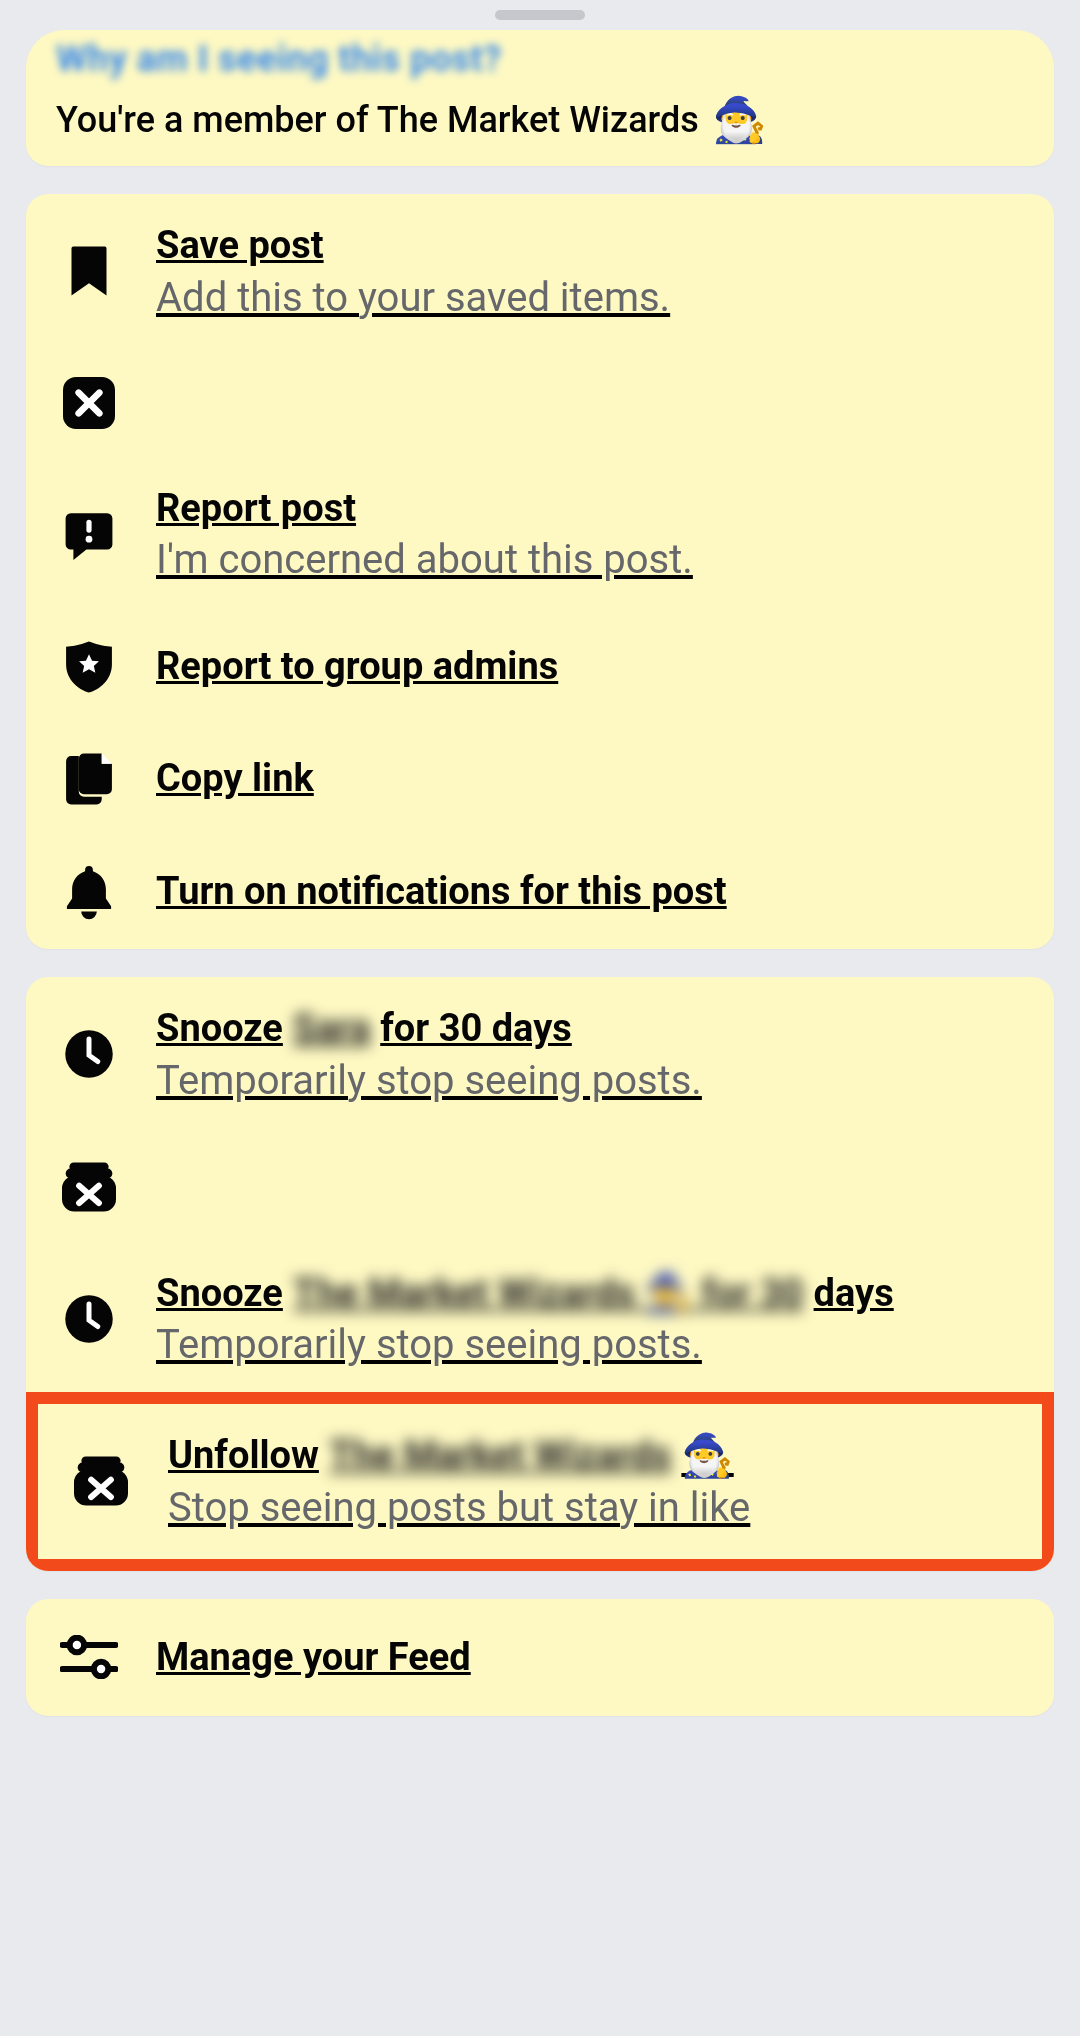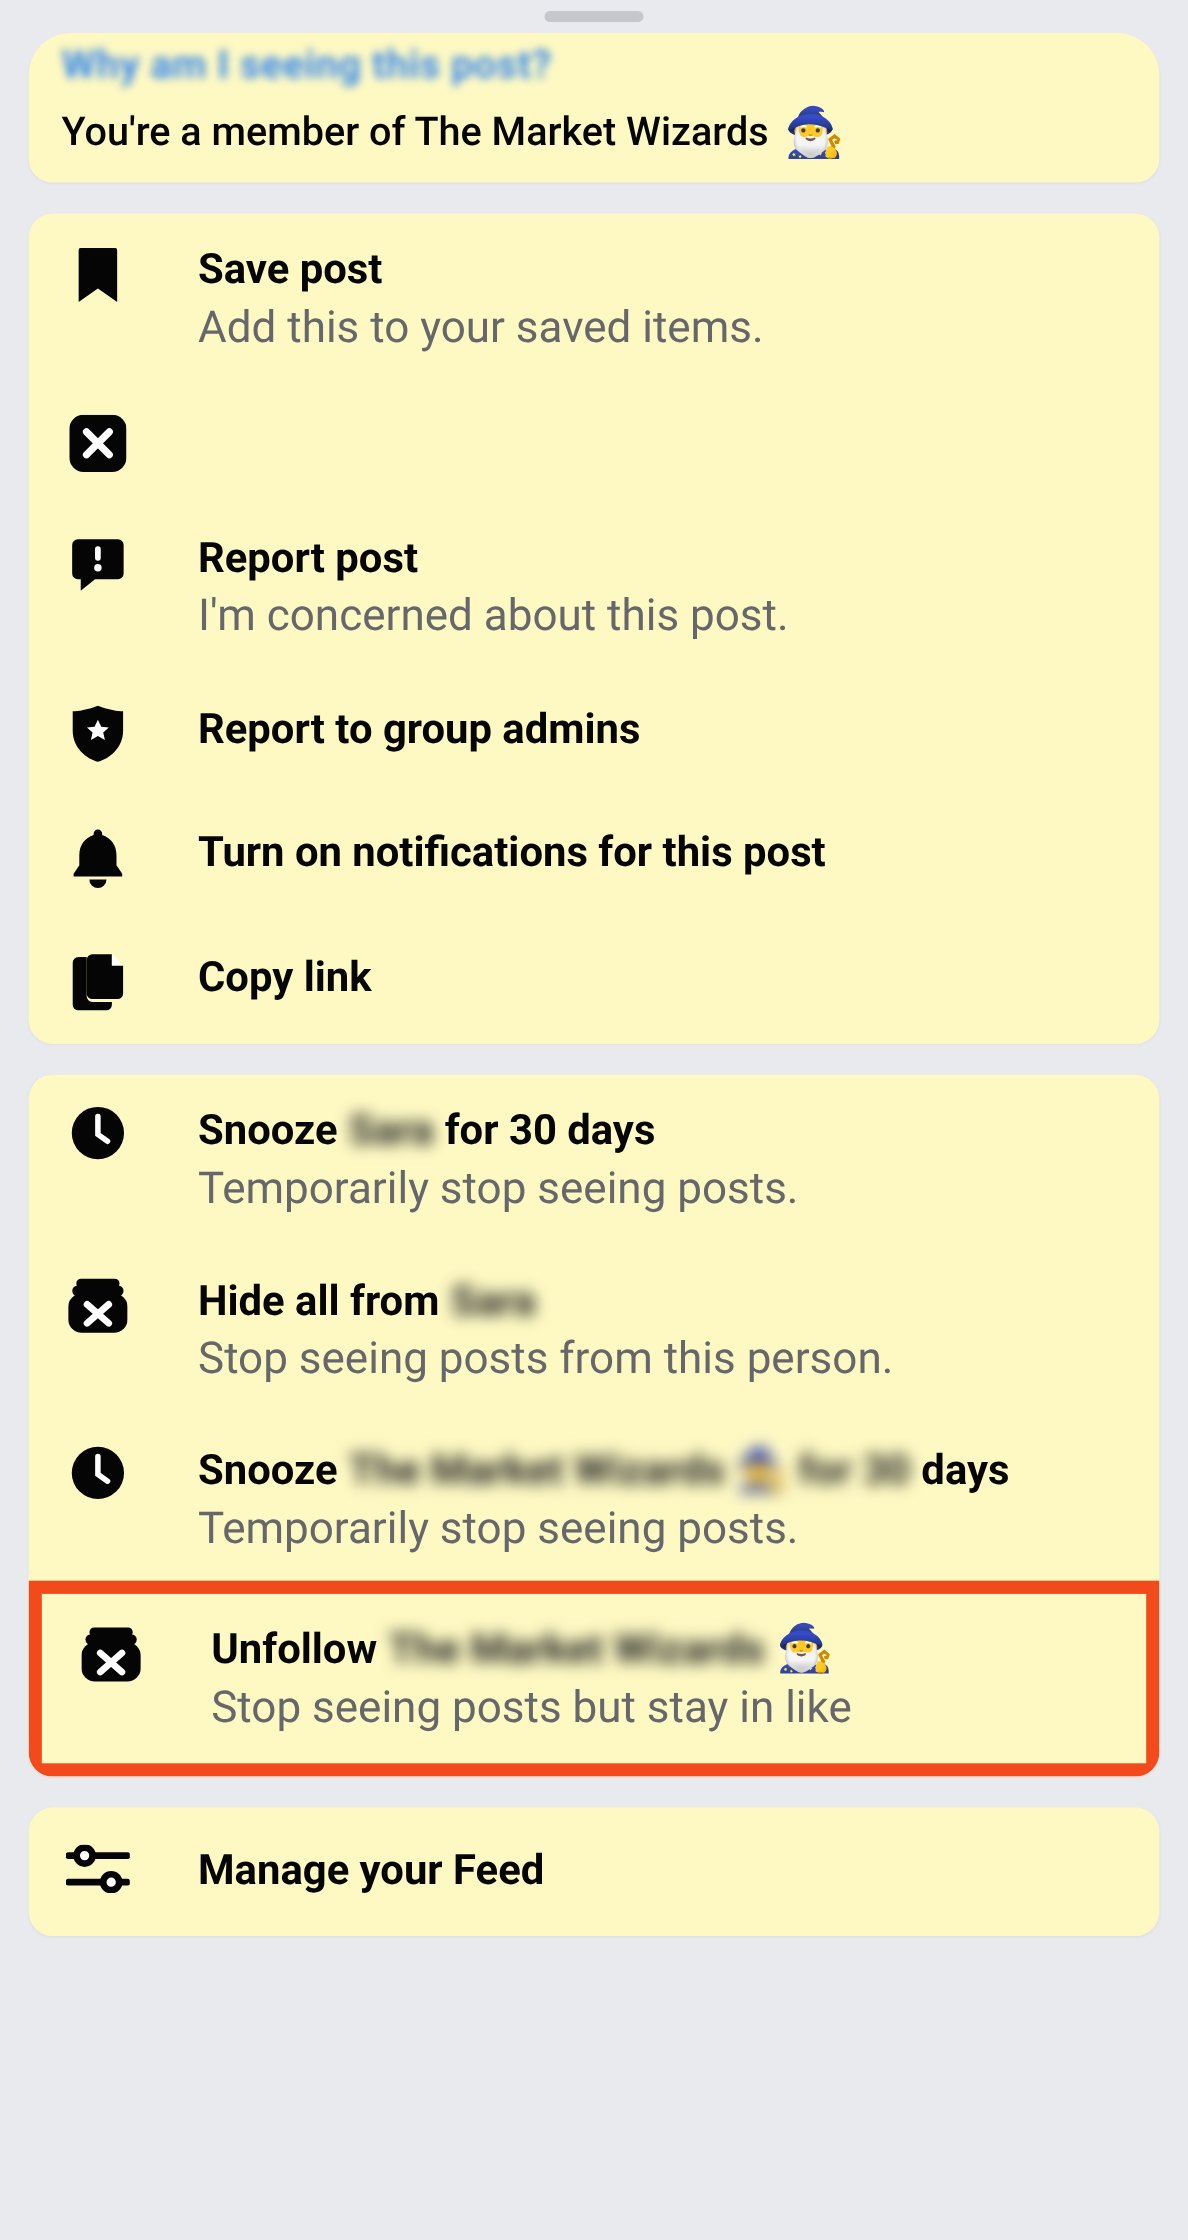--- a/index.html
+++ b/index.html
@@ -17,22 +17,23 @@
     padding: 0;
     overflow: hidden;
   }
   .card.first { margin-top: 10px; padding: 8px 30px 24px 30px; border-top-left-radius: 38px; border-top-right-radius: 38px;}
   .top-link { color: #1877f2; font-size: 36px; font-weight: 700; filter: blur(4px); opacity: .85; letter-spacing: .5px; white-space: nowrap; overflow:hidden; }
   .member-row { display:flex; align-items:center; gap:14px; margin-top: 18px; }
   .member-text { font-size: 36px; font-weight: 500; color: #050505; }
   .wizard-emoji { font-size: 44px; line-height: 1; }
 
   .row {
-    display:flex; align-items:flex-start; gap: 56px;
+    display:flex; align-items:center; gap: 32px;
     padding: 28px 42px 28px 28px;
+    text-decoration: underline;
   }
   .row .icon-wrap { width: 70px; display:flex; justify-content:center; align-items:center; flex-shrink:0; }
   .row .labels { flex:1; min-width:0; }
   .title { font-size: 38px; font-weight: 700; color: #050505; line-height: 1.25; display:flex; align-items:center; flex-wrap:wrap; gap: 10px;}
   .sub   { font-size: 40px; color: #65676b; margin-top: 4px; }
   .blurred { filter: blur(7px); color:#222; font-weight:700; }
   .single .title { line-height: 1.3; }
 
   .highlight-wrap {
     border: 12px solid #f24a1a;
@@ -104,40 +105,40 @@
           <path d="M20 12 l2.4 5 5.4 .5 -4 3.7 1.2 5.3 -5 -2.8 -5 2.8 1.2 -5.3 -4 -3.7 5.4 -.5 z" fill="#fff"></path>
         </svg>
     </div>
     <div class="labels">
       <div class="title">Report to group admins</div>
     </div>
   </div>
 
   <div class="row single">
     <div class="icon-wrap">
-      <svg width="52" height="58" viewBox="0 0 40 44">
-          <path d="M20 2 a3 3 0 0 1 3 3 v1 c6 2 10 7 10 14 v7 l4 6 v2 h-34 v-2 l4 -6 v-7 c0 -7 4 -12 10 -14 v-1 a3 3 0 0 1 3 -3 z" fill="#050505"></path>
-          <path d="M14 37 a6 6 0 0 0 12 0 z" fill="#050505"></path>
-        </svg>
-    </div>
-    <div class="labels">
-      <div class="title">Turn on notifications for this post</div>
-    </div>
-  </div>
-
-  <div class="row single">
-    <div class="icon-wrap">
       <svg width="56" height="56" viewBox="0 0 44 44">
           <path d="M4 8 a4 4 0 0 1 4 -4 h6 v28 a4 4 0 0 0 4 4 h14 v2 a4 4 0 0 1 -4 4 h-20 a4 4 0 0 1 -4 -4 z" fill="#050505"></path>
           <path d="M18 2 h14 l8 8 v20 a4 4 0 0 1 -4 4 h-18 a4 4 0 0 1 -4 -4 v-24 a4 4 0 0 1 4 -4 z M32 2 v8 h8 z" fill="#050505"></path>
           <path d="M32 2 v8 h8" fill="#fff"></path>
         </svg>
     </div>
     <div class="labels">
       <div class="title">Copy link</div>
+    </div>
+  </div>
+
+  <div class="row single">
+    <div class="icon-wrap">
+      <svg width="52" height="58" viewBox="0 0 40 44">
+          <path d="M20 2 a3 3 0 0 1 3 3 v1 c6 2 10 7 10 14 v7 l4 6 v2 h-34 v-2 l4 -6 v-7 c0 -7 4 -12 10 -14 v-1 a3 3 0 0 1 3 -3 z" fill="#050505"></path>
+          <path d="M14 37 a6 6 0 0 0 12 0 z" fill="#050505"></path>
+        </svg>
+    </div>
+    <div class="labels">
+      <div class="title">Turn on notifications for this post</div>
     </div>
   </div>
 
 </div>
 
 <div class="card">
 
   <div class="row">
     <div class="icon-wrap">
       <svg width="50" height="50" viewBox="0 0 40 40">
@@ -156,27 +157,20 @@
   </div>
 
   <div class="row">
     <div class="icon-wrap">
       <svg width="54" height="54" viewBox="0 0 44 44">
           <rect x="6" y="2" width="32" height="7" rx="3.5" fill="#050505"></rect>
           <rect x="3" y="7" width="38" height="8" rx="4" fill="#050505"></rect>
           <rect x="0" y="13" width="44" height="29" rx="10" fill="#050505"></rect>
           <path d="M14 21 L30 35 M30 21 L14 35" stroke="#fff" stroke-width="5" stroke-linecap="round"></path>
         </svg>
-    </div>
-    <div class="labels">
-      <div class="title">
-        <span>Hide all from</span>
-        <span class="blurred">Sara</span>
-      </div>
-      <div class="sub">Stop seeing posts from this person.</div>
     </div>
   </div>
 
   <div class="row">
     <div class="icon-wrap">
       <svg width="50" height="50" viewBox="0 0 40 40">
           <circle cx="20" cy="20" r="19" fill="#050505"></circle>
           <path d="M20 8 v13 l7 5" stroke="#fff" stroke-width="4" stroke-linecap="round" fill="none"></path>
         </svg>
     </div>

